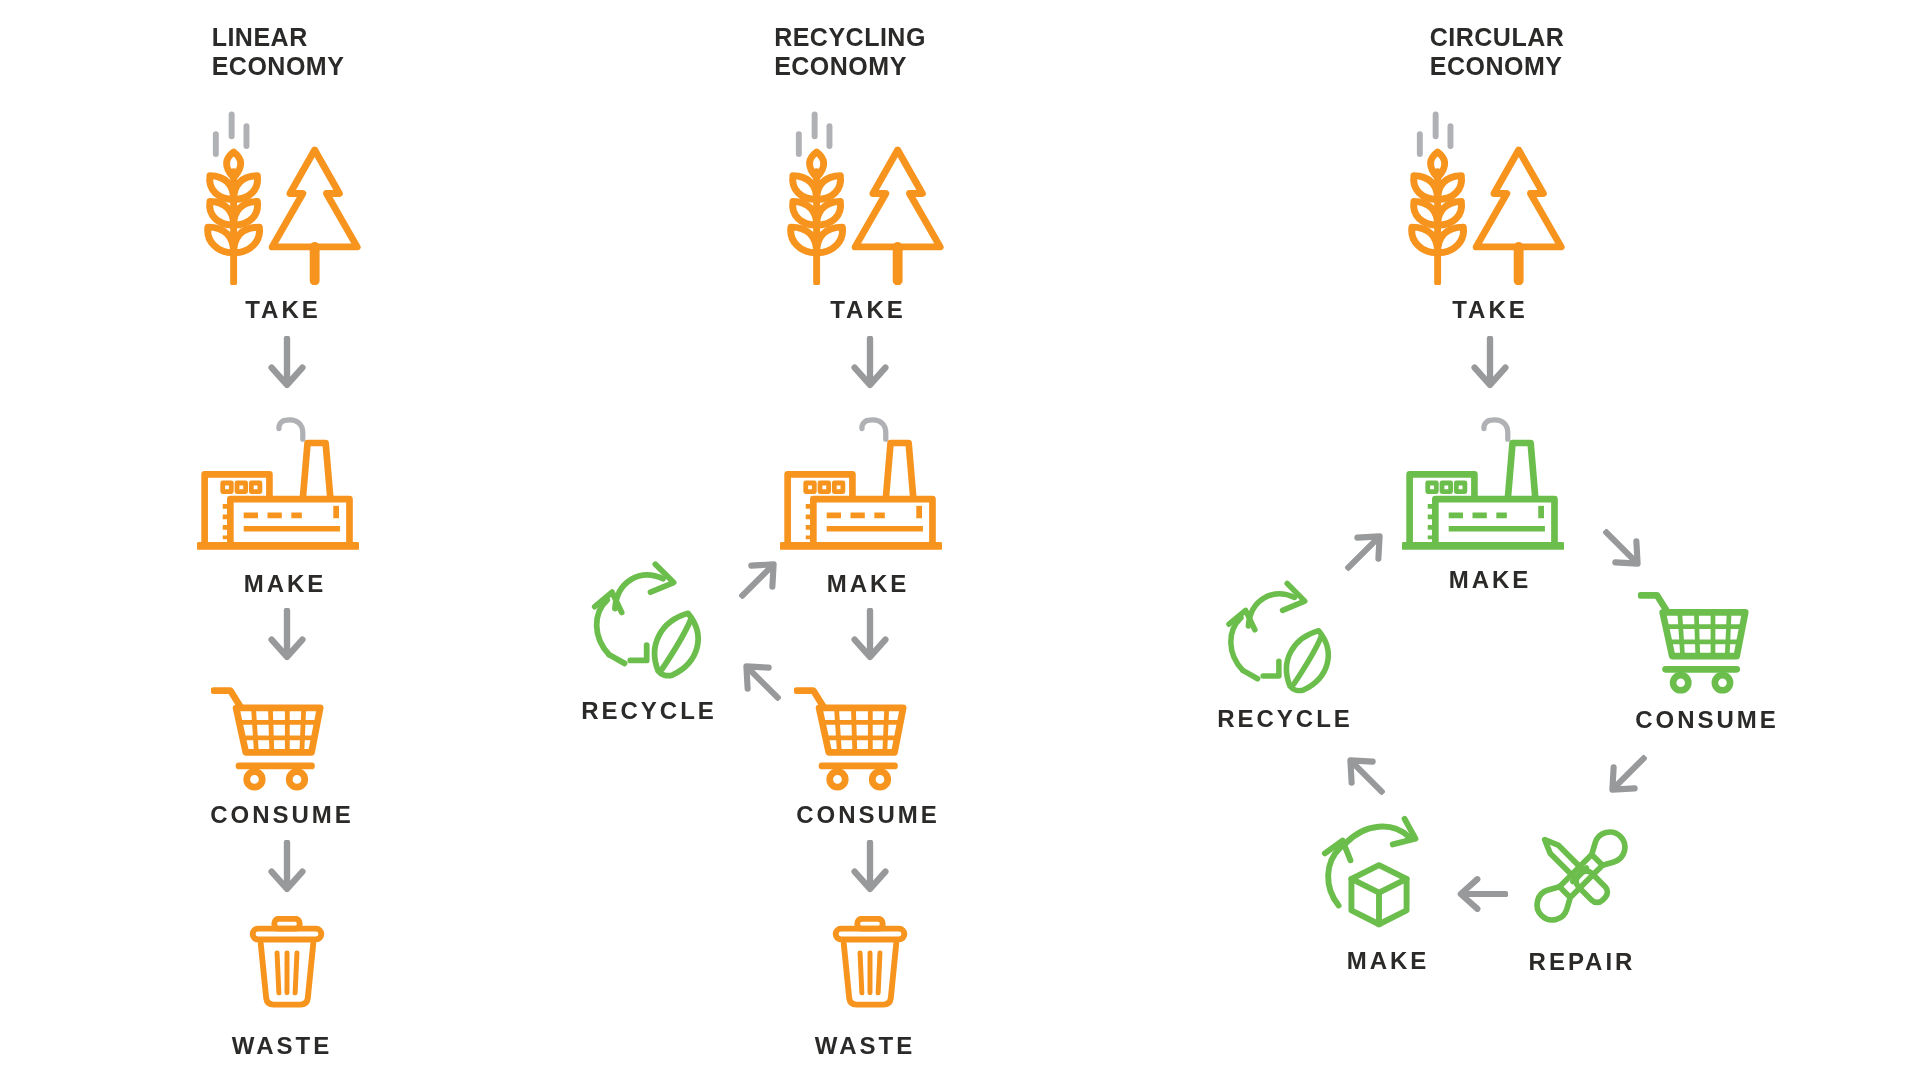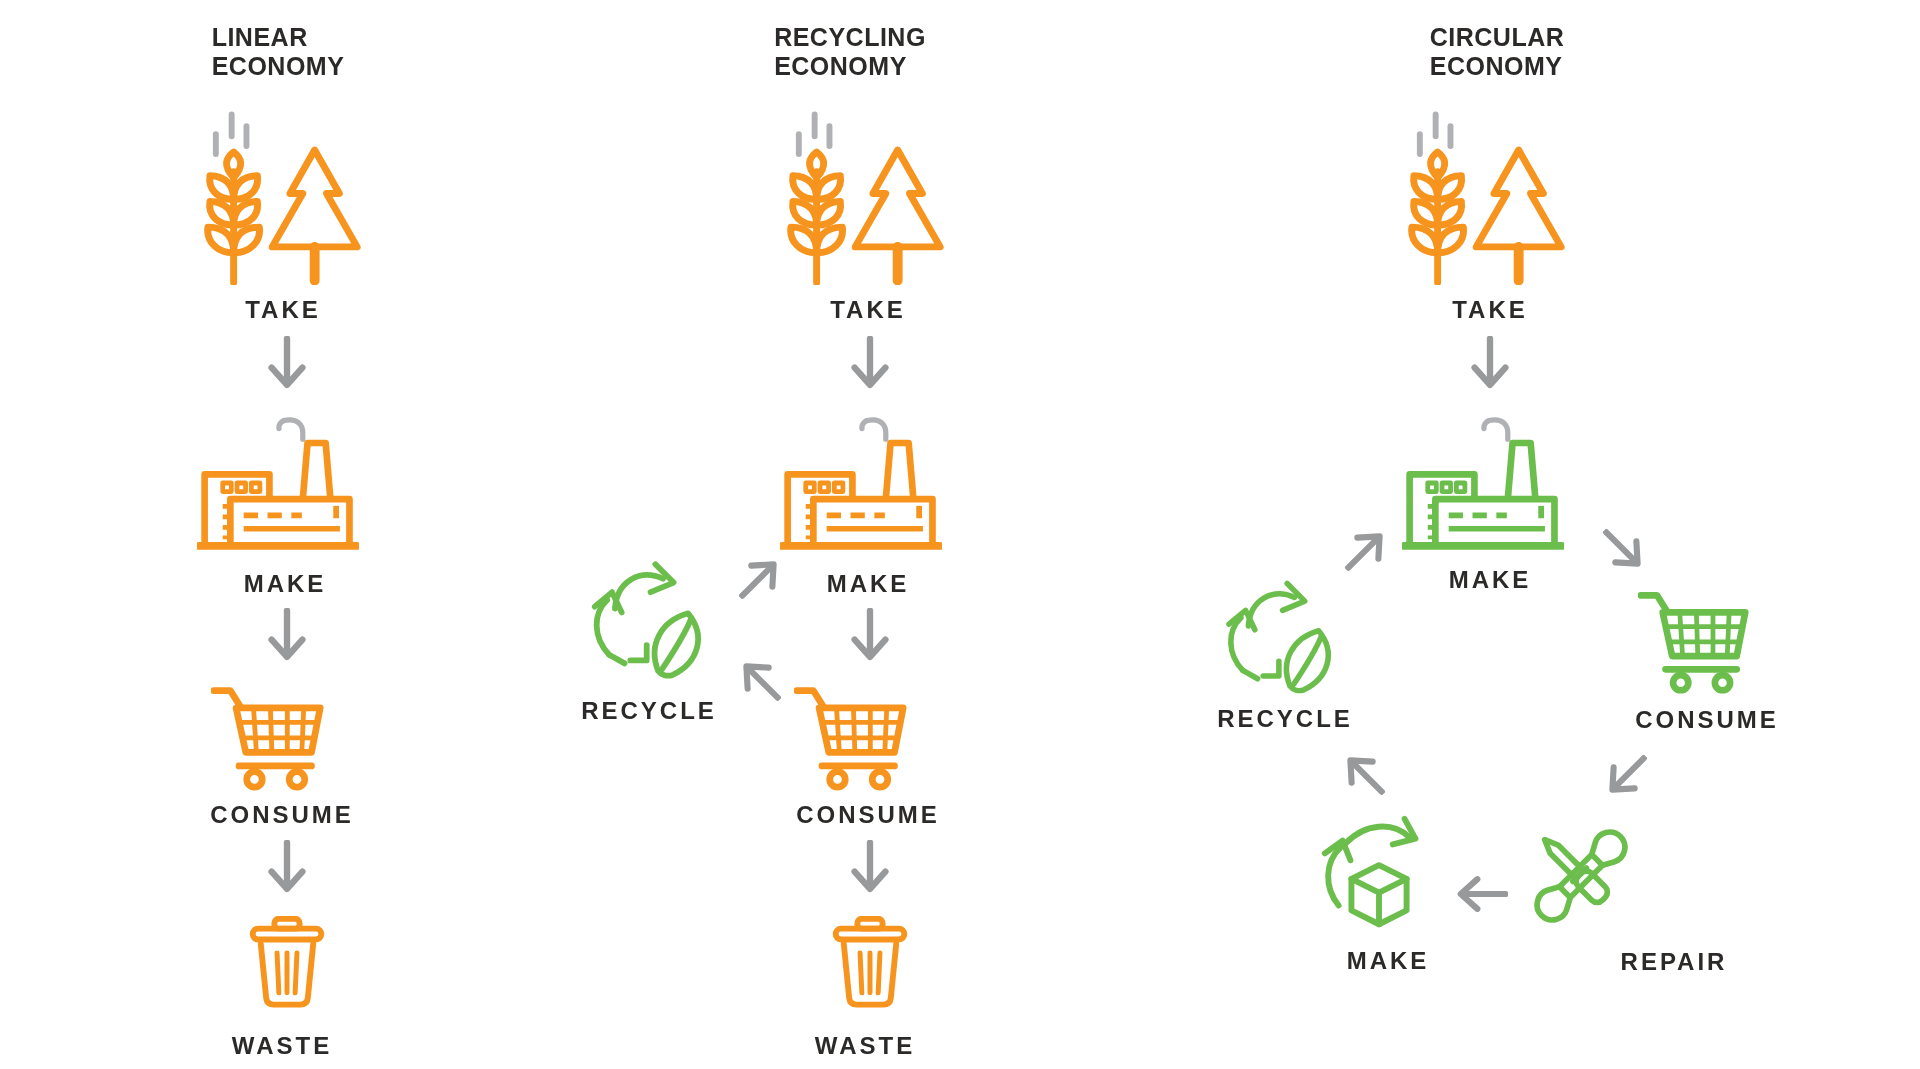--- a/index.html
+++ b/index.html
@@ -233,21 +233,21 @@
         <use href="#sym-cart"></use>
       </svg>
     <div class="lbl" style="left:1707px;top:706px">CONSUME</div>
 
     <svg class="ic arrow" style="left:1598px;top:748px;width:56px;height:56px;transform:rotate(45deg)">
         <use href="#sym-arrow"></use>
       </svg>
     <svg class="ic green" style="left:1524px;top:818px;width:114px;height:116px">
         <use href="#sym-repair"></use>
       </svg>
-    <div class="lbl" style="left:1674px;top:948px">REPAIR</div>
+    <div class="lbl" style="left:1582px;top:948px">REPAIR</div>
 
     <svg class="ic arrow" style="left:1452px;top:866px;width:56px;height:56px;transform:rotate(90deg)">
         <use href="#sym-arrow"></use>
       </svg>
     <svg class="ic green" style="left:1313px;top:810px;width:132px;height:130px">
         <use href="#sym-reuse"></use>
       </svg>
     <div class="lbl" style="left:1388px;top:947px">MAKE</div>
 
     <svg class="ic arrow" style="left:1336px;top:746px;width:56px;height:56px;transform:rotate(135deg)">

